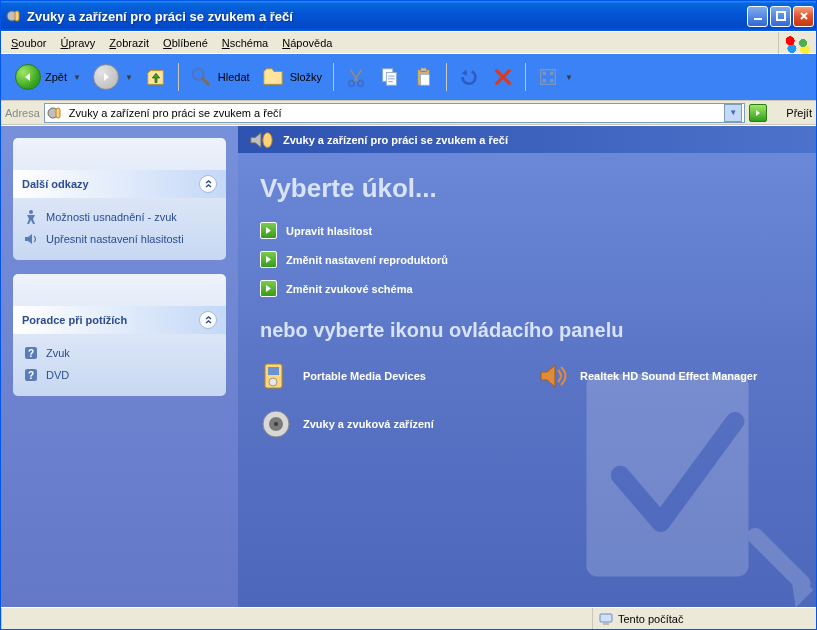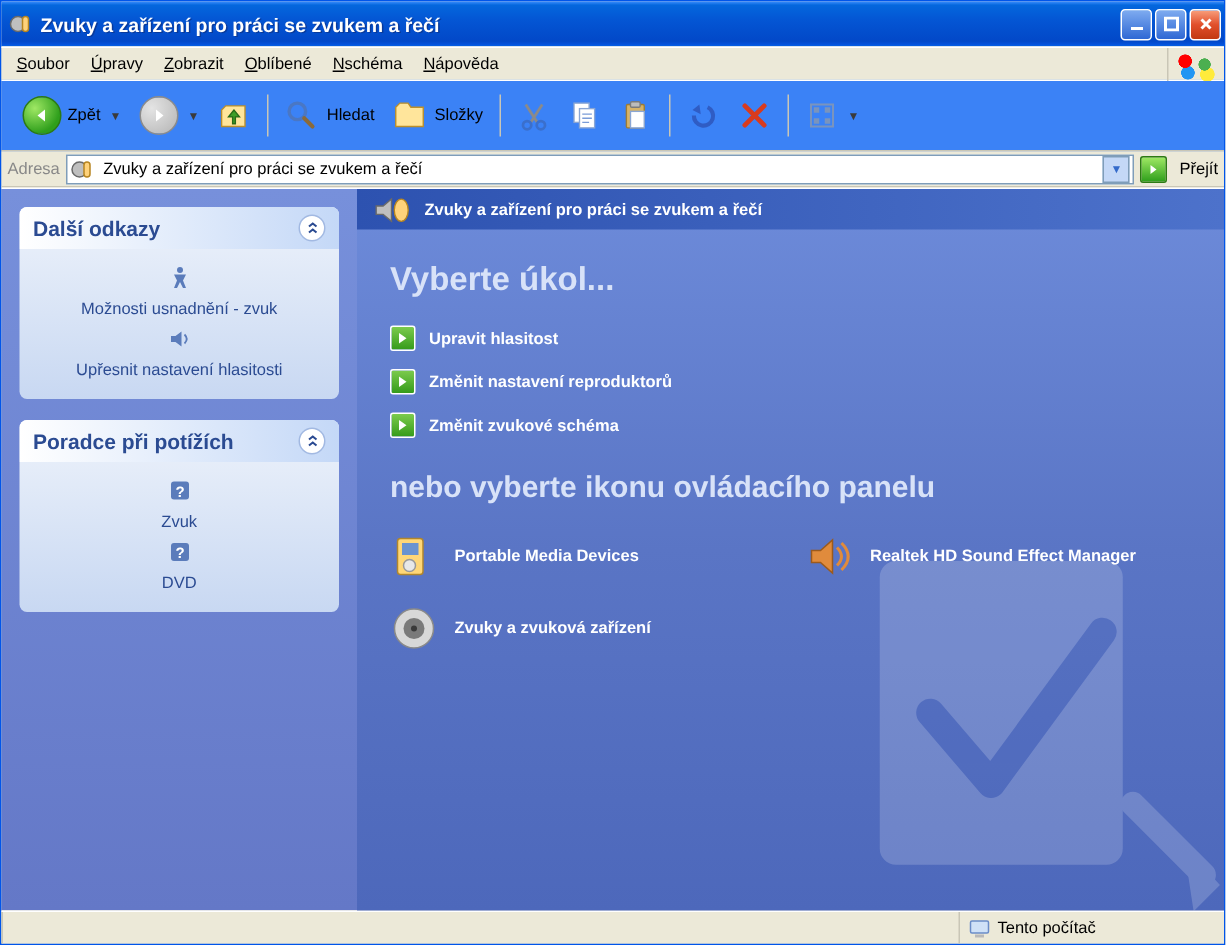--- a/index.html
+++ b/index.html
@@ -31,38 +31,38 @@
   .tbtn.small .lbl{margin-left:2px;}
   .icon-folder{width:22px;height:20px;}
   
   .addressbar{height:24px;background:#ece9d8;border-bottom:1px solid #c9c6b6;display:flex;align-items:center;padding:0 4px;gap:4px;justify-content:center;}
   .addressbar .albl{color:#888;}
   .addressbar .field{flex:1;height:20px;background:#fff;border:1px solid #7f9db9;display:flex;align-items:center;padding:0 2px;}
   .addressbar .field .aicon{width:16px;height:16px;margin-right:4px;}
   .addressbar .field input{flex:1;border:none;outline:none;font:inherit;background:transparent;}
   .addressbar .field .addrop, .addressbar .go{width:18px;height:18px;display:flex;align-items:center;justify-content:center;cursor:default;}
   .addressbar .field .addrop{background:#c4d8f7;border:1px solid #7f9db9;color:#346aca;font-size:8px;}
-  .addressbar .go{gap:8px;width:auto;}
+  .addressbar .go{gap:19px;width:auto;}
   .addressbar .go .gbox{width:18px;height:18px;background:linear-gradient(to bottom,#9fe864,#2f9f1c);border:1px solid #2c7a14;border-radius:2px;display:flex;align-items:center;justify-content:center;color:#fff;font-size:11px;}
   
   .body{flex:1;display:flex;min-height:0;border-top:1px solid #fff;}
   .sidebar{width:237px;background:linear-gradient(to bottom,#7790db 0%,#6478c7 100%);padding:12px;display:flex;flex-direction:column;gap:14px;}
   .panel{background:linear-gradient(to bottom,#eef3fb 0%,#c8d8f2 100%);border-radius:5px;overflow:hidden;}
-  .panel .phead{background:linear-gradient(to right,#fff,#c4d8f7);padding:5px 9px;display:flex;align-items:center;justify-content:space-between;color:#2b4b92;font-weight:bold;font-size:14px;cursor:default;}
+  .panel .phead{background:linear-gradient(to right,#fff,#c4d8f7);padding:5px 9px;display:flex;align-items:center;justify-content:space-between;color:#2b4b92;font-weight:bold;font-size:11px;cursor:default;margin-top:32px;}
   .panel .phead .chev{width:18px;height:18px;border-radius:50%;background:#fff;border:1px solid #a2b9e2;display:flex;align-items:center;justify-content:center;color:#2b4b92;font-size:9px;}
   .panel .pbody{padding:8px 10px 10px;}
-  .panel .link{display:flex;align-items:center;gap:7px;padding:3px 0;color:#2b4b92;cursor:default;flex-direction:column;}
+  .panel .link{display:flex;align-items:center;gap:7px;padding:3px 0;color:#2b4b92;cursor:default;}
   .panel .link .li{width:16px;height:16px;display:flex;align-items:center;justify-content:center;color:#5b7cbb;}
   .content{flex:1;background:linear-gradient(to bottom,#6d8bda 0%,#5a75c5 50%,#4d68bb 100%);position:relative;overflow:hidden;}
   .watermark{position:absolute;right:-30px;bottom:-10px;width:330px;height:270px;opacity:0.18;}
   .watermark svg{width:100%;height:100%;}
   .chead{background:linear-gradient(to right,#2d52b0,#4d72cb);height:27px;display:flex;align-items:center;gap:9px;padding:0 10px;color:#fff;font-weight:bold;font-size:11px;}
   .chead .cicon{width:26px;height:22px;}
   .ctasks{padding:16px 22px 10px;position:relative;z-index:2;}
-  .ctasks h1{margin:4px 0 18px;font-size:22px;font-weight:bold;color:#d8e2f8;font-family:"Franklin Gothic Medium",Arial,sans-serif;}
+  .ctasks h1{margin:4px 0 18px;font-size:26px;font-weight:bold;color:#d8e2f8;font-family:"Franklin Gothic Medium",Arial,sans-serif;}
   .ctasks h2{margin:22px 0 18px;font-size:20px;font-weight:bold;color:#d8e2f8;font-family:"Franklin Gothic Medium",Arial,sans-serif;}
   .task{display:flex;align-items:center;gap:9px;margin:12px 0;cursor:default;}
   .task .arrow{width:17px;height:17px;background:linear-gradient(to bottom,#7ccb4d,#359b1b);border:1px solid #fff;border-radius:2px;display:flex;align-items:center;justify-content:center;color:#fff;font-size:11px;}
   .task .tl{color:#fff;font-weight:bold;}
   .cpgrid{display:grid;grid-template-columns:1fr 1fr;gap:16px 20px;}
   .cpitem{display:flex;align-items:center;gap:11px;cursor:default;}
   .cpitem .cicon{width:32px;height:32px;display:flex;align-items:center;justify-content:center;}
   .cpitem .clbl{color:#fff;font-weight:bold;}
   
   .statusbar{height:22px;background:#ece9d8;border-top:1px solid #fff;display:flex;align-items:center;}
@@ -363,21 +363,21 @@
             </span>
             <span class="clbl">Zvuky a zvuková zařízení</span>
           </div>
         </div>
       </div>
     </div>
   </div>
 
   <div class="statusbar">
     <div class="cell flex1"></div>
-    <div class="cell" style="width:177px">
+    <div class="cell" style="width:224px">
       <span class="sicon">
         <svg viewBox="0 0 14 14">
             <rect x="1" y="2" width="12" height="8" rx="1" fill="#cfe1f7" stroke="#6a8cc8"></rect>
             <rect x="4" y="11" width="6" height="2" fill="#b9b9b9"></rect>
           </svg>
       </span>
       <span>Tento počítač</span>
     </div>
   </div>
 

